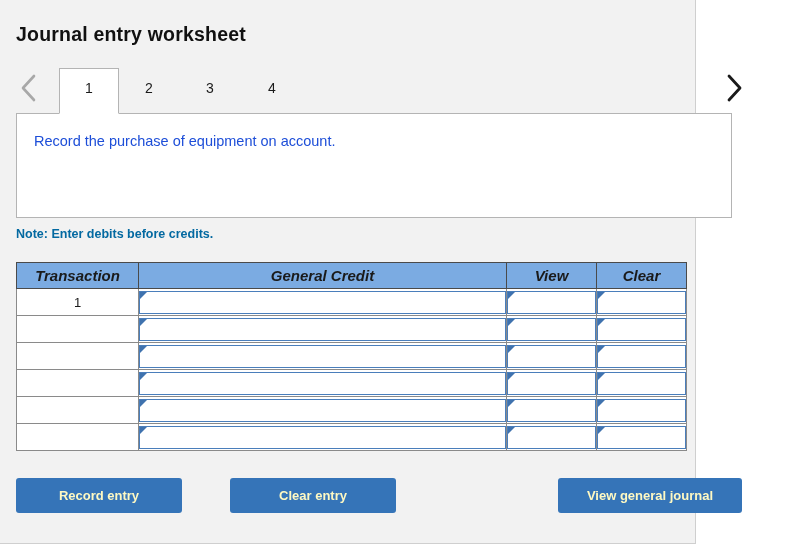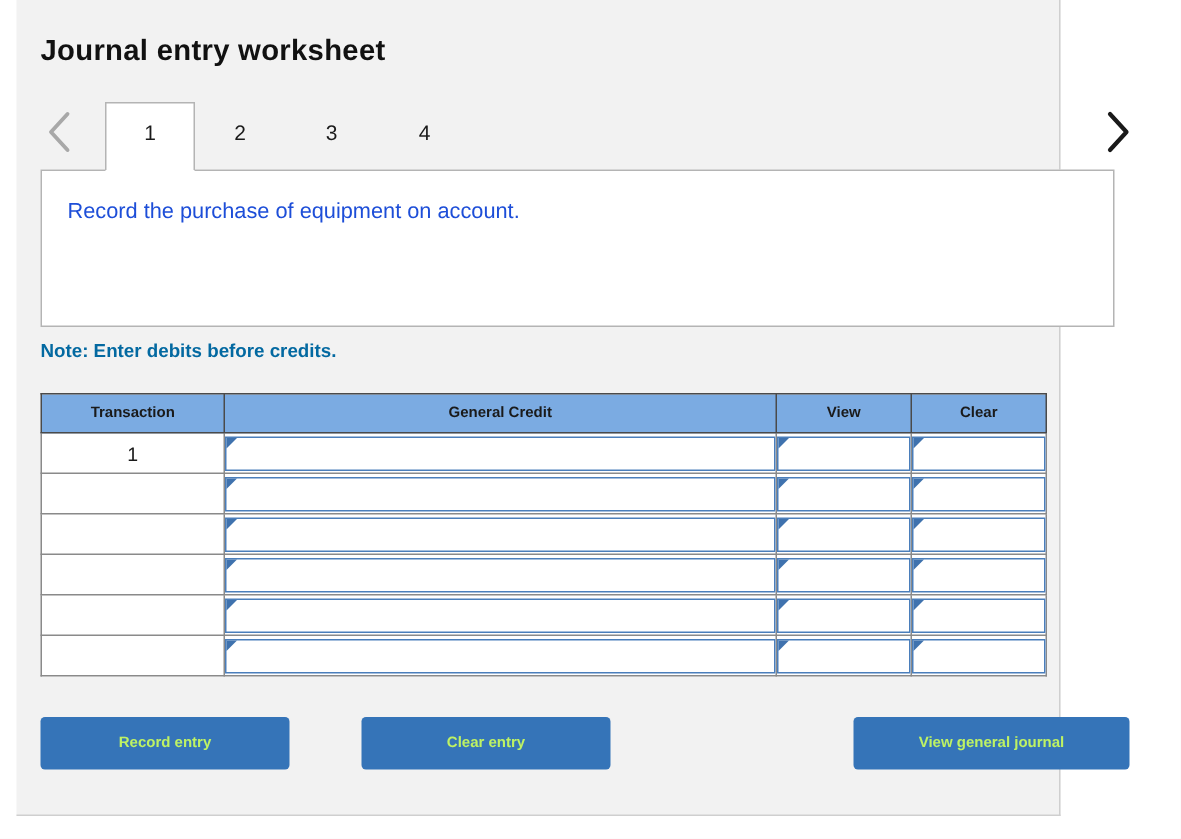--- a/index.html
+++ b/index.html
@@ -11,21 +11,21 @@
     overflow: hidden;
   }
   #page {
     position: relative;
     width: 787px; height: 559px;
     background: #ffffff;
   }
   
   #panel {
     position: absolute;
-    left: 11px; top: 0;
+    left: 0; top: 0;
     width: 696px; height: 544px;
     background: #f2f2f2;
     border-right: 1px solid #cfcfcf;
     border-bottom: 1px solid #cfcfcf;
   }
 
   
   #title {
     position: absolute;
     left: 16px; top: 23px;
@@ -102,25 +102,26 @@
     position: absolute;
     left: 16px; top: 262px;
     width: 670px;
     border-collapse: collapse;
     table-layout: fixed;
   }
   #jtable th {
     background: #7babe2;
     border: 1px solid #4a4a4a;
     color: #1a1a1a;
-    font-size: 10px;
+    font-size: 15px;
     font-weight: bold;
     height: 26px;
     padding: 0;
     text-align: center;
+    font-style: italic;
   }
   #jtable td {
     border: 1px solid #8a8a8a;
     height: 27px;
     padding: 0;
     background: #ffffff;
     vertical-align: middle;
   }
   td.txn-cell {
     text-align: center;
@@ -145,22 +146,22 @@
     border-left: 7px solid #3f72ae;
     border-bottom: 7px solid transparent;
   }
 
   
   .btn {
     position: absolute;
     top: 478px;
     height: 35px;
     background: #3574b8;
-    color: #bef264;
-    font-size: 10px;
+    color: #fef9c3;
+    font-size: 13px;
     font-weight: bold;
     border: none;
     border-radius: 3px;
     cursor: pointer;
     font-family: "Liberation Sans", sans-serif;
     line-height: 35px;
     text-align: center;
     padding: 0;
   }
   #btn-record { left: 16px;  width: 166px; }

